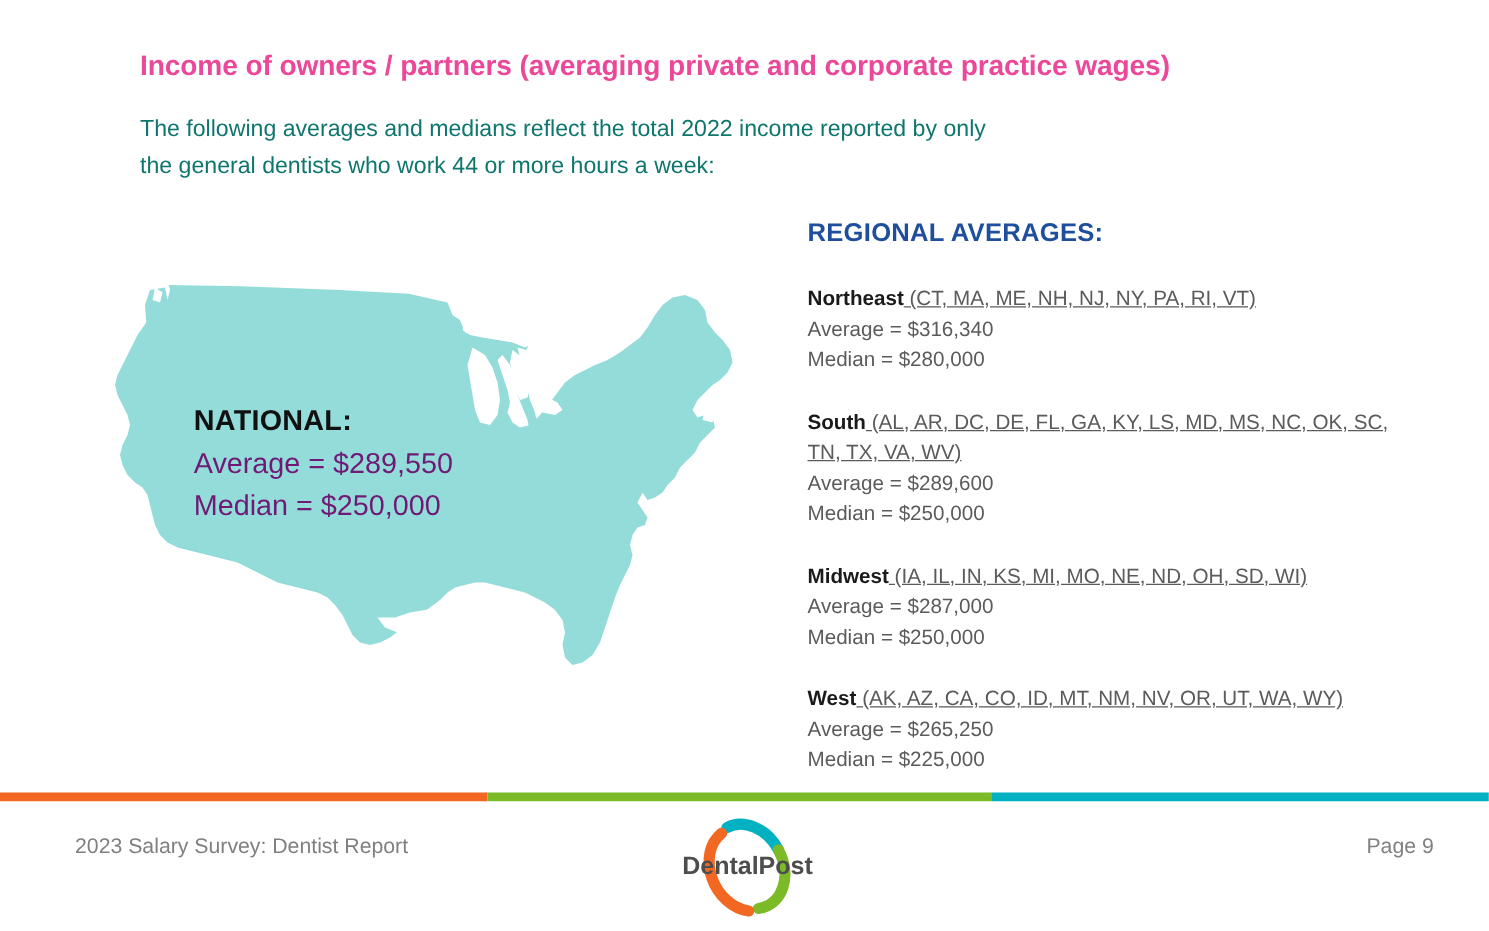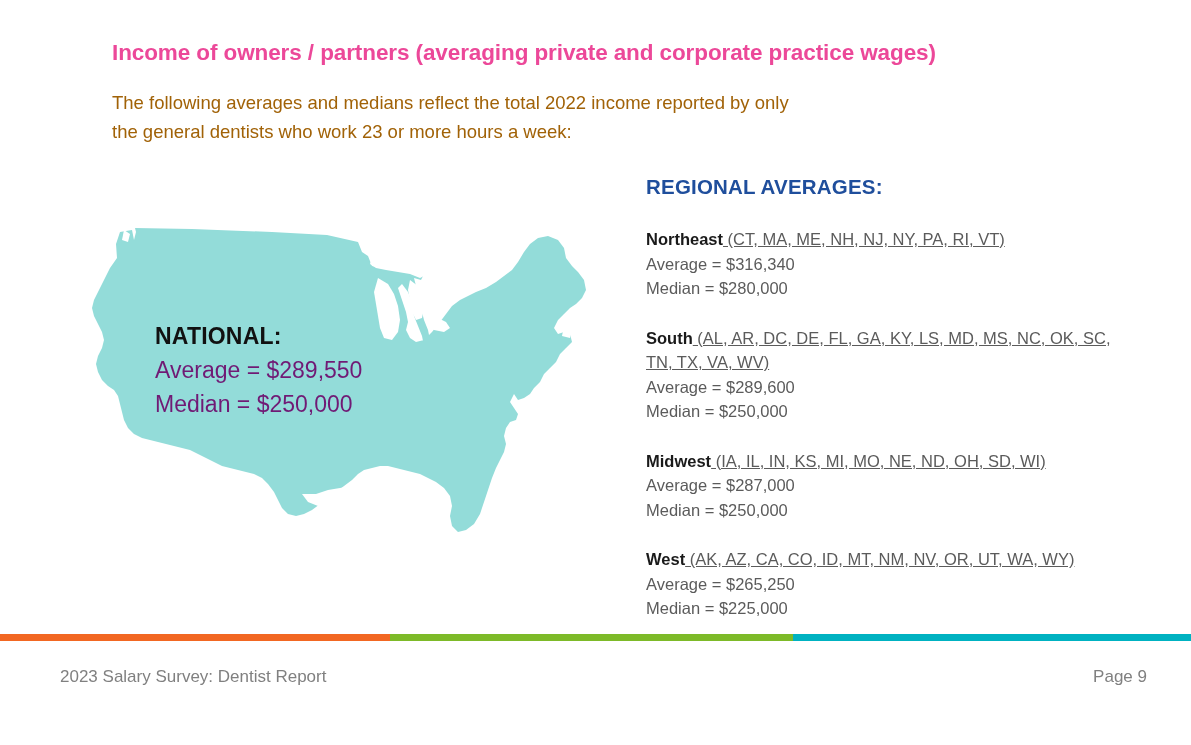--- a/index.html
+++ b/index.html
@@ -36,21 +36,21 @@
     white-space: nowrap;
   }
 
   
   .intro {
     position: absolute;
     left: 112px;
     top: 88px;
     width: 900px;
     font-size: 18.5px;
-    color: #a16207;
+    color: #0f766e;
     line-height: 29px;
   }
   .intro .line { display: block; }
 
   
   .map-wrap {
     position: absolute;
     left: 72px;
     top: 222px;
     width: 560px;
@@ -149,21 +149,21 @@
 </style>
 </head>
 <body>
 
 <div class="slide">
 
   <div class="title">Income of owners / partners (averaging private and corporate practice wages)</div>
 
   <div class="intro">
     <span class="line">The following averages and medians reflect the total 2022 income reported by only</span>
-    <span class="line">the general dentists who work 23 or more hours a week:</span>
+    <span class="line">the general dentists who work 44 or more hours a week:</span>
   </div>
 
   <div class="map-wrap">
     <svg class="map-svg" viewBox="0 0 560 330" xmlns="http://www.w3.org/2000/svg">
       <path fill="#93DCD9" d="
         M 45,36
         L 44,22 L 48,10 L 60,8 L 62,18 L 64,10 L 63,6
         L 120,7 L 200,10 L 255,13 L 286,20 L 290,30 L 296,34
         L 300,44 L 310,46 L 318,42 L 324,46 L 330,44 L 337,50
         L 342,48 L 352,52 L 349,58 L 342,56 L 344,64
@@ -279,14 +279,29 @@
 
   <div class="rule">
     <div class="rule-seg-orange"></div>
     <div class="rule-seg-green"></div>
     <div class="rule-seg-teal"></div>
   </div>
 
   <div class="footer-left">2023 Salary Survey: Dentist Report</div>
   <div class="footer-right">Page 9</div>
 
+  <div class="logo">
+    <svg viewBox="0 0 140 96" xmlns="http://www.w3.org/2000/svg">
+      <g transform="rotate(-28 70 48)">
+
+        <path d="M 70,13 A 28,35 0 0 1 98,48" fill="none" stroke="#00B2C1" stroke-width="9" stroke-linecap="round"></path>
+
+        <path d="M 98,48 A 28,35 0 0 1 62,82" fill="none" stroke="#7DBA28" stroke-width="9" stroke-linecap="round"></path>
+
+        <path d="M 54,80 A 28,35 0 0 1 64,15" fill="none" stroke="#F26722" stroke-width="9" stroke-linecap="round"></path>
+      </g>
+      <text x="70" y="54" text-anchor="middle" font-family="Liberation Sans, sans-serif" font-size="20" font-weight="bold" fill="#4D4D4D">
+        <tspan>Dental</tspan><tspan>Post</tspan>
+      </text>
+    </svg>
+  </div>
 
 </div>
 
 </body></html>

